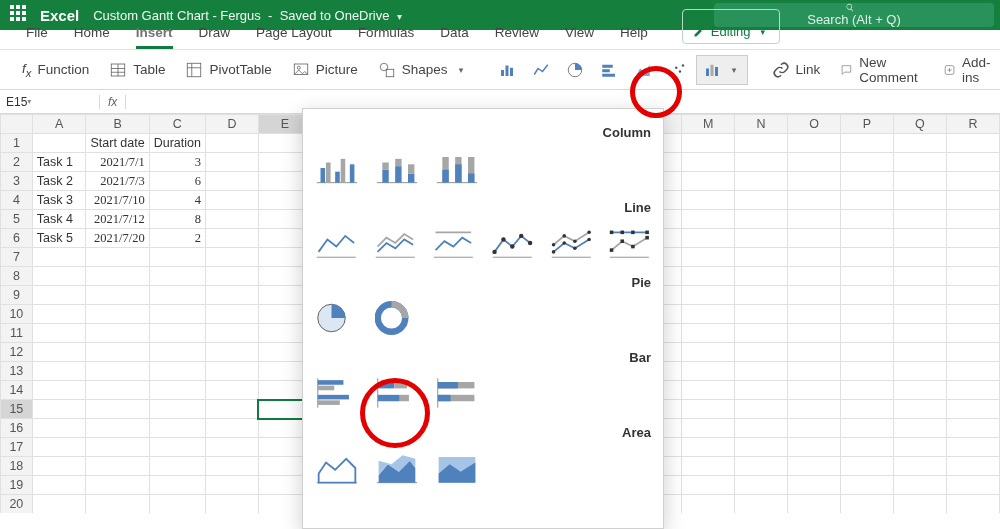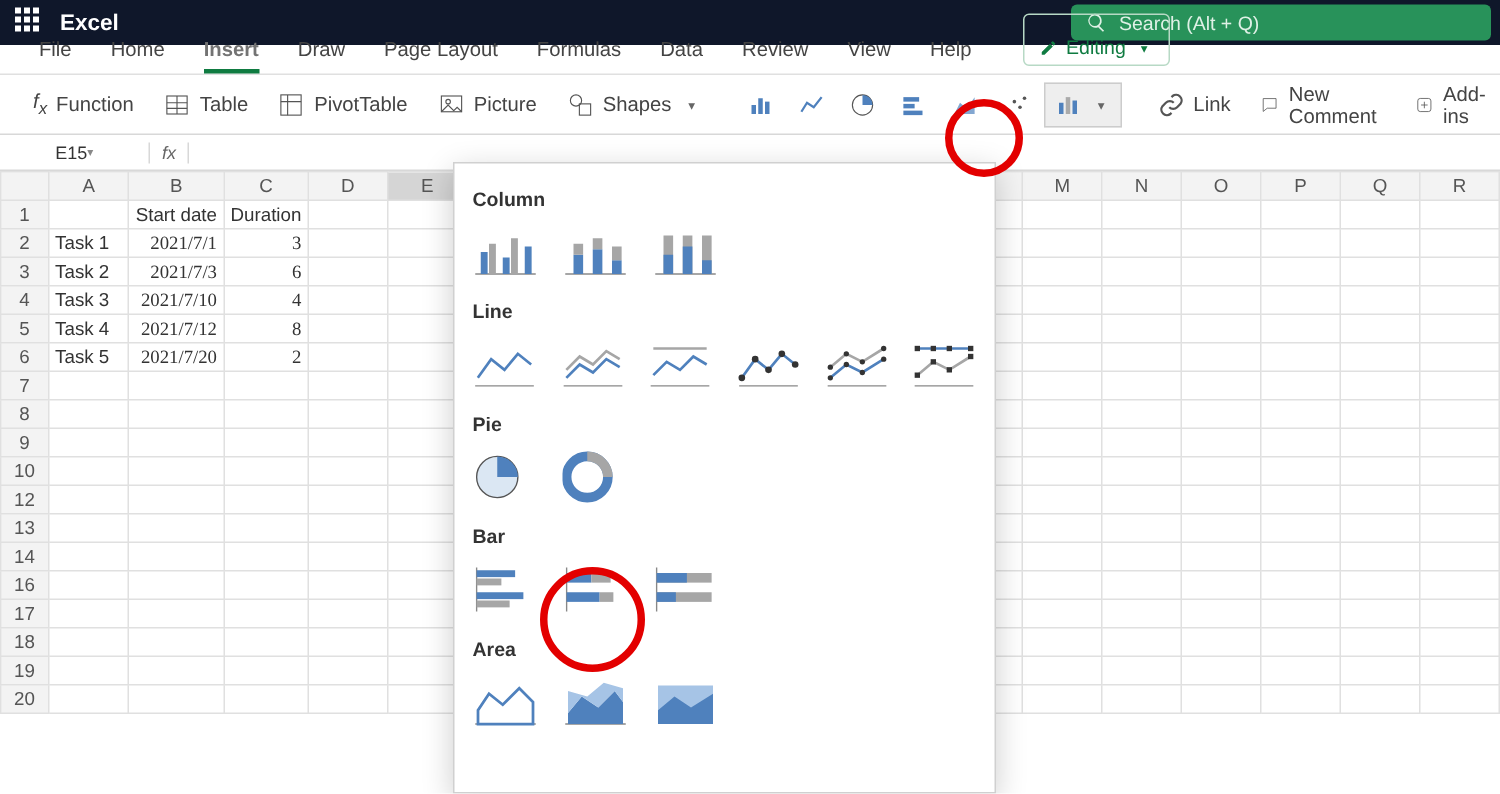--- a/index.html
+++ b/index.html
@@ -1,25 +1,25 @@
 <!DOCTYPE html>
 <html><head>
 <meta charset="utf-8">
 <style>
   * { box-sizing: border-box; margin: 0; padding: 0; font-family: "Segoe UI", Arial, sans-serif; }
   body { width: 1000px; height: 529px; overflow: hidden; background: #fff; position: relative; font-size: 13px; color: #333; }
 
   
-  .titlebar { background: #0f172a; height: 30px; display: flex; align-items: center; padding: 0 6px; color: #fff; }
+  .titlebar { background: #15803d; height: 30px; display: flex; align-items: center; padding: 0 6px; color: #fff; }
   .waffle { width: 20px; height: 20px; display: grid; grid-template-columns: repeat(3,4px); grid-template-rows: repeat(3,4px); gap: 2px; margin: 0 10px 0 4px; }
   .waffle span { background: #fff; }
   .app-name { font-weight: 600; margin-right: 14px; font-size: 15px; }
   .doc-title { font-size: 13px; opacity: .95; }
   .chev { margin-left: 4px; font-size: 10px; opacity: .9; }
-  .searchbox { margin-left: auto; background: #28925a; border-radius: 4px; height: 24px; width: 280px; display: flex; align-items: center; padding: 0 10px; color: #dff1e6; font-size: 13px;}
+  .searchbox { margin-left: auto; background: #28925a; border-radius: 4px; height: 24px; width: 280px; display: flex; align-items: center; padding: 0 10px; color: #dff1e6; font-size: 13px; flex-direction: column;}
   .searchbox svg { width: 14px; height: 14px; margin-right: 8px; fill: #dff1e6; }
 
   
   .tabs { height: 20px; display: flex; align-items: flex-end; padding: 0 14px; border-bottom: 1px solid #e0e0e0; gap: 2px; }
   .tab { padding: 7px 12px 9px; font-size: 13.5px; color: #444; cursor: pointer; }
   .tab.active { color: #737373; font-weight: 600; position: relative; }
   .tab.active::after { content: ""; position: absolute; left: 12px; right: 12px; bottom: 0; height: 3px; background: #0f7b41; }
   .editing-pill { margin-left: 20px; border: 1px solid #b7d9c5; color: #0f7b41; padding: 14px 14px 4px 10px; border-radius: 4px; font-size: 13px; display: flex; align-items: center; gap: 6px; margin-bottom: 5px;}
   .editing-pill svg { width: 12px; height: 12px; fill: #0f7b41; }
   .editing-pill .chv { font-size: 9px; margin-left: 4px; color: #0f7b41; }
@@ -30,40 +30,40 @@
   .rbtn svg { width: 18px; height: 18px; }
   .rbtn.icon-only { padding: 0 6px; }
   .split-arrow { width: 14px; height: 30px; display:flex; align-items:center; justify-content:center; font-size:9px; color:#666; border-left:1px solid transparent;}
   .ribbon-sep { width: 1px; height: 24px; background: transparent; margin: 0 4px; }
 
   
   .anno { position: absolute; border: 5px solid #e30000; border-radius: 50%; pointer-events: none; z-index: 100; }
 
   
   .formulabar { height: 24px; display: flex; align-items: center; border-bottom: 1px solid #d8d8d8; }
-  .namebox { width: 100px; border-right: 1px solid #d8d8d8; padding: 0 6px; font-size: 12px; display:flex; align-items:center; justify-content:center; }
+  .namebox { width: 100px; border-right: 1px solid #d8d8d8; padding: 0 6px; font-size: 12px; display:flex; align-items:center; justify-content:flex-start; }
   .namebox .dd { font-size:8px; color:#888; }
   .fxlabel { padding: 0 8px; font-style: italic; color: #666; font-size: 12px; border-right: 1px solid #d8d8d8;}
   .fxinput { flex: 1; padding: 0 6px; }
 
   
   .gridwrap { position: relative; height: calc(529px - 30px - 36px - 40px - 24px); overflow: hidden; }
   .grid { border-collapse: collapse; table-layout: fixed; }
   .grid th, .grid td { border: 1px solid #e0e0e0; height: 19px; font-size: 12.5px; padding: 0 4px; white-space: nowrap;}
   .grid th { background: #f3f3f3; font-weight: 400; color: #555; text-align: center; }
   .grid th.row { width: 32px; }
   .grid th.col { width: 54px; }
   .grid td { background: #fff; }
   .grid td.ralign { text-align: right; font-family: Liberation Serif, serif; }
   .grid tr.selrow th.row { background: #d5d5d5; }
   .grid tr th.col.selcol { background: #d5d5d5; }
   .grid td.selected { outline: 2px solid #0f7b41; outline-offset: -1px; background:#fff; }
 
   
-  .chartpanel { position: absolute; top: 108px; left: 302px; width: 362px; bottom: 0; background: #fff; border: 1px solid #d0d0d0; box-shadow: 0 6px 20px rgba(0,0,0,.2); padding: 10px 12px; z-index: 50; overflow:hidden;}
+  .chartpanel { position: absolute; top: 108px; left: 302px; width: 362px; bottom: 0; background: #fff; border: 1px solid #d0d0d0; box-shadow: 0 6px 20px rgba(0,0,0,.2); padding: 10px 12px; z-index: 50; overflow:hidden;text-align:right;}
   .chartpanel h4 { font-size: 13px; font-weight: 600; margin: 6px 0 10px; }
   .chartrow { display: flex; gap: 16px; margin-bottom: 14px; }
   .chartopt { width: 44px; height: 36px; cursor: pointer; }
   .chartopt svg { width: 100%; height: 100%; }
 
 </style>
 </head>
 <body>
 
 <div class="titlebar">
@@ -72,20 +72,26 @@
       <span></span>
       <span></span>
       <span></span>
       <span></span>
       <span></span>
       <span></span>
       <span></span>
       <span></span>
     </div>
   <div class="app-name">Excel</div>
+  <div class="doc-title">
+    <span>Custom Gantt Chart - Fergus</span>
+    <span> &nbsp;-&nbsp; </span>
+    <span>Saved to OneDrive</span>
+    <span class="chev">▾</span>
+  </div>
   <div class="searchbox">
     <svg viewBox="0 0 24 24">
         <path d="M10 2a8 8 0 015.3 13.9l5.4 5.4-1.4 1.4-5.4-5.4A8 8 0 1110 2zm0 2a6 6 0 100 12 6 6 0 000-12z"></path>
       </svg>
     <span>Search (Alt + Q)</span>
   </div>
 </div>
 
 <div class="tabs">
   <div class="tab">File</div>
@@ -452,20 +458,41 @@
           <td class=""></td>
           <td class=""></td>
           <td class=""></td>
           <td class=""></td>
           <td class=""></td>
           <td class=""></td>
           <td class=""></td>
           <td class=""></td>
         </tr>
         <tr>
+          <th class="row">11</th>
+          <td class=""></td>
+          <td class=""></td>
+          <td class=""></td>
+          <td class=""></td>
+          <td class=""></td>
+          <td class=""></td>
+          <td class=""></td>
+          <td class=""></td>
+          <td class=""></td>
+          <td class=""></td>
+          <td class=""></td>
+          <td class=""></td>
+          <td class=""></td>
+          <td class=""></td>
+          <td class=""></td>
+          <td class=""></td>
+          <td class=""></td>
+          <td class=""></td>
+        </tr>
+        <tr>
           <th class="row">12</th>
           <td class=""></td>
           <td class=""></td>
           <td class=""></td>
           <td class=""></td>
           <td class=""></td>
           <td class=""></td>
           <td class=""></td>
           <td class=""></td>
           <td class=""></td>
@@ -500,20 +527,41 @@
           <td class=""></td>
           <td class=""></td>
         </tr>
         <tr>
           <th class="row">14</th>
           <td class=""></td>
           <td class=""></td>
           <td class=""></td>
           <td class=""></td>
           <td class=""></td>
+          <td class=""></td>
+          <td class=""></td>
+          <td class=""></td>
+          <td class=""></td>
+          <td class=""></td>
+          <td class=""></td>
+          <td class=""></td>
+          <td class=""></td>
+          <td class=""></td>
+          <td class=""></td>
+          <td class=""></td>
+          <td class=""></td>
+          <td class=""></td>
+        </tr>
+        <tr class="selrow">
+          <th class="row">15</th>
+          <td class=""></td>
+          <td class=""></td>
+          <td class=""></td>
+          <td class=""></td>
+          <td class="selected"></td>
           <td class=""></td>
           <td class=""></td>
           <td class=""></td>
           <td class=""></td>
           <td class=""></td>
           <td class=""></td>
           <td class=""></td>
           <td class=""></td>
           <td class=""></td>
           <td class=""></td>

